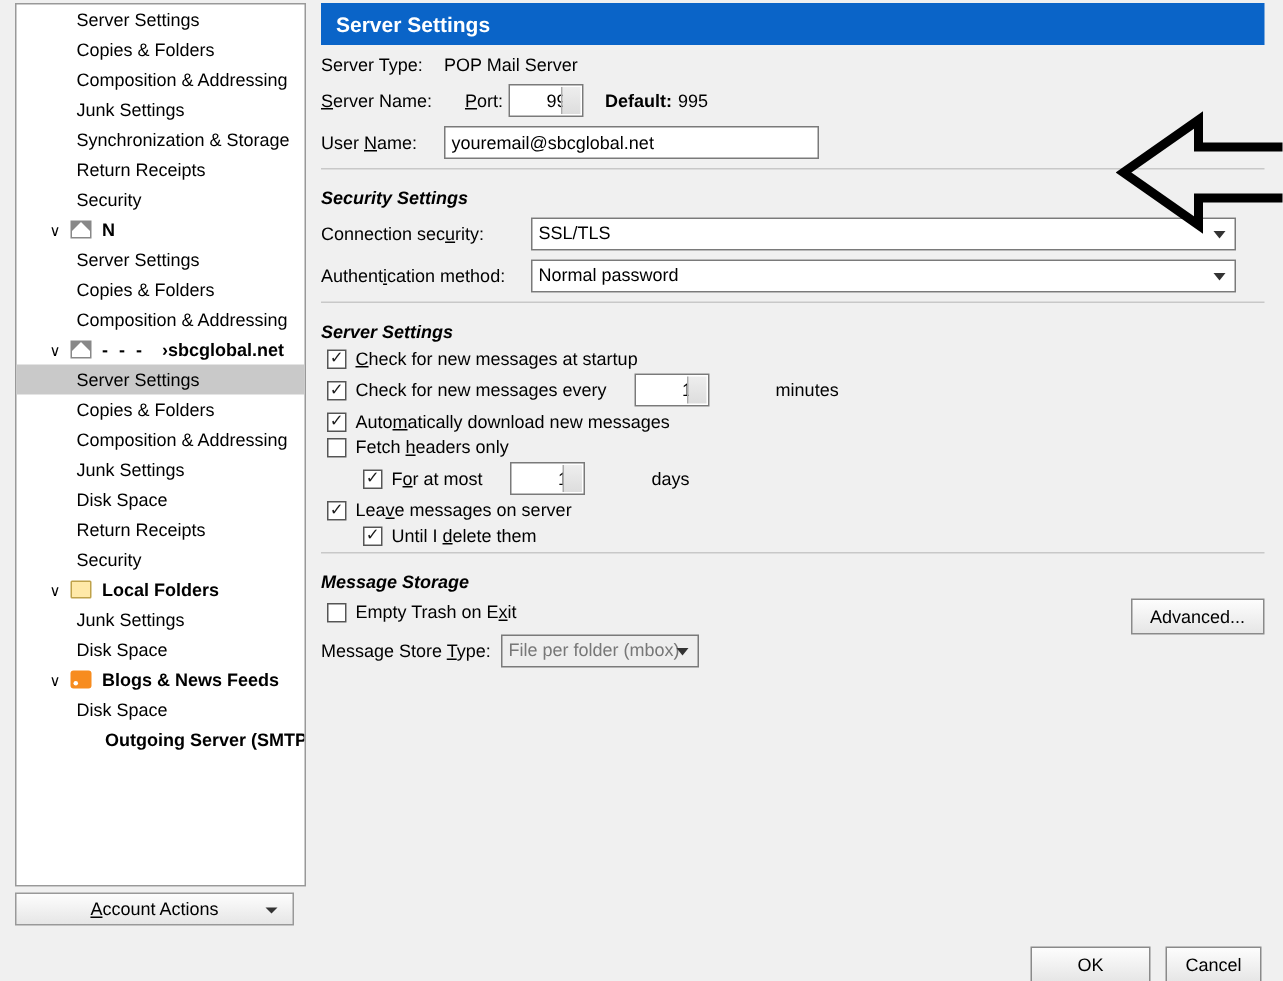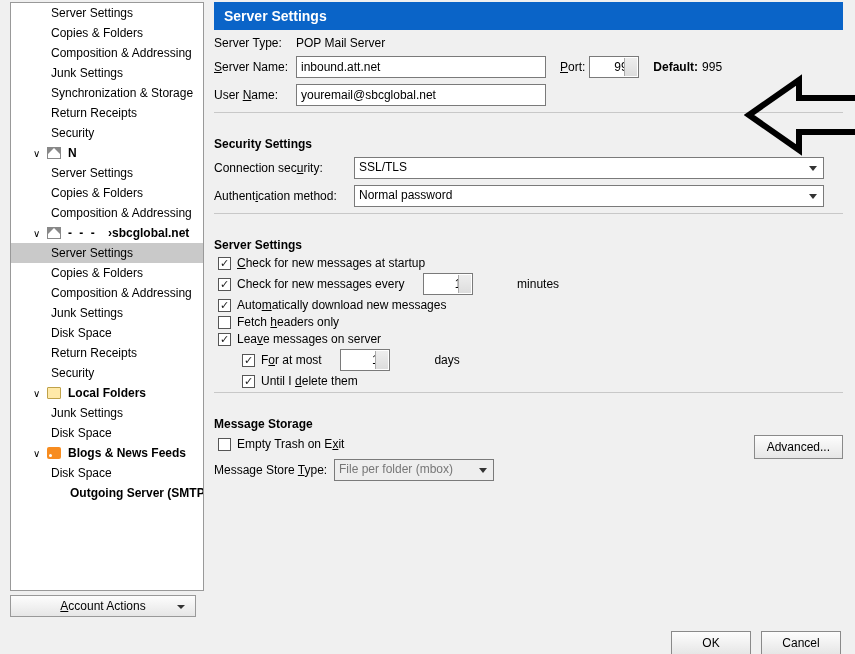--- a/index.html
+++ b/index.html
@@ -35,21 +35,21 @@
 .txt { border:1px solid #7a7a7a; background:#fff; height:22px; padding:2px 4px; }
 .num { width:50px; text-align:right; }
 .spinner-wrap { position:relative; display:inline-block; }
 .spinner-wrap::after { content:""; position:absolute; right:2px; top:2px; bottom:2px; width:12px; background:linear-gradient(#eee,#ddd); border-left:1px solid #aaa; }
 .spinner-wrap .arr-up, .spinner-wrap .arr-dn { position:absolute; right:5px; width:0; height:0; border-left:3px solid transparent; border-right:3px solid transparent; }
 .spinner-wrap .arr-up { top:4px; border-bottom:3px solid #444; }
 .spinner-wrap .arr-dn { bottom:4px; border-top:3px solid #444; }
 .sel { border:1px solid #7a7a7a; background:#fff; height:22px; padding:2px 4px; position:relative; }
 .sel::after { content:""; position:absolute; right:6px; top:8px; border-left:4px solid transparent; border-right:4px solid transparent; border-top:5px solid #333; }
 .sel.disabled { background:#eee; color:#777; }
-.section-head { font-weight:bold; margin:24px 0 4px 0; }
+.section-head { font-weight:bold; margin:12px 0 4px 0;font-style:italic; }
 .hr { border:none; border-top:1px solid #c8c8c8; margin:4px 0 8px 0; }
 .chk-row { display:flex; align-items:center; gap:6px; margin:3px 0 3px 4px; }
 .chk-row.indent { margin-left:28px; }
 .chk { width:13px; height:13px; border:1px solid #555; background:#fff; display:inline-flex; align-items:center; justify-content:center; }
 .chk.checked::after { content:"✓"; font-size:11px; line-height:10px; color:#1a1a1a; }
 .u { text-decoration:underline; }
 .btn { background:linear-gradient(#fdfdfd,#e6e6e6); border:1px solid #8a8a8a; height:24px; padding:4px 12px; }
 .btn-row { display:flex; gap:10px; justify-content:flex-end; margin:14px 14px 0 0; }
 .port-lbl { margin-left:14px; margin-right:4px; }
 .def-lbl { margin-left:14px; margin-right:4px;font-weight:bold; }
@@ -115,21 +115,20 @@
 
   <div class="right-pane">
     <div class="title-bar">Server Settings</div>
 
     <div class="row">
       <label>Server Type:</label>
       <span>POP Mail Server</span>
     </div>
     <div class="row">
       <label><span class="u">S</span>erver Name:</label>
-      <input class="txt" style="width: 250px;" value="inbound.att.net">
       <span class="port-lbl"><span class="u">P</span>ort:</span>
       <span class="spinner-wrap"><input class="txt num" value="995" style=""><span class="arr-up"></span><span class="arr-dn"></span></span>
       <span class="def-lbl">Default:</span>
       <span>995</span>
     </div>
     <div class="row">
       <label>User <span class="u">N</span>ame:</label>
       <input class="txt" style="width: 250px;" value="youremail@sbcglobal.net">
     </div>
 
@@ -152,48 +151,48 @@
       </div>
     <div class="chk-row"><span class="chk checked"></span><span>Check for new messages every</span>&nbsp;&nbsp;<span class="spinner-wrap"><input class="txt num" value="10" style=""><span class="arr-up"></span><span class="arr-dn"></span></span><span class="mins">minutes</span></div>
     <div class="chk-row">
         <span class="chk checked"></span>
         <span>Auto<span class="u">m</span>atically download new messages</span>
       </div>
     <div class="chk-row">
         <span class="chk"></span>
         <span>Fetch <span class="u">h</span>eaders only</span>
       </div>
+    <div class="chk-row indent"><span class="chk checked"></span><span>F<span class="u">o</span>r at most</span>&nbsp;&nbsp;<span class="spinner-wrap"><input class="txt num" value="14" style=""><span class="arr-up"></span><span class="arr-dn"></span></span><span class="mins">days</span></div>
     <div class="chk-row">
         <span class="chk checked"></span>
         <span>Lea<span class="u">v</span>e messages on server</span>
       </div>
-    <div class="chk-row indent"><span class="chk checked"></span><span>F<span class="u">o</span>r at most</span>&nbsp;&nbsp;<span class="spinner-wrap"><input class="txt num" value="14" style=""><span class="arr-up"></span><span class="arr-dn"></span></span><span class="mins">days</span></div>
     <div class="chk-row indent">
         <span class="chk checked"></span>
         <span>Until I <span class="u">d</span>elete them</span>
       </div>
 
     <hr class="hr">
     <div class="section-head">Message Storage</div>
     <div class="adv-wrap">
         <button class="btn">Advanced...</button>
       </div>
     <div class="chk-row" style="margin-top:-30px">
         <span class="chk"></span>
         <span>Empty Trash on E<span class="u">x</span>it</span>
       </div>
     <div class="row row-wide" style="margin-top:8px">
       <label style="width:120px">Message Store <span class="u">T</span>ype:</label>
-      <div class="sel disabled" style="width:160px">File per folder (mbox)</div>
+      <div class="sel disabled" style="width:132px">File per folder (mbox)</div>
     </div>
 
     <svg class="arrow-svg" viewBox="0 0 160 90">
       <path d="M 5 45 L 55 10 L 55 28 L 140 28 L 140 62 L 55 62 L 55 80 Z" fill="none" stroke="#000" stroke-width="6" stroke-linejoin="miter"></path>
     </svg>
   </div>
 </div>
 
 <div class="account-actions"><span class="acc-underline">A</span><span>ccount Actions</span></div>
 
 <div class="btn-row">
   <button class="btn" style="width:80px">OK</button>
-  <button class="btn" style="width:80px">Cancel</button>
+  <button class="btn" style="width:64px">Cancel</button>
 </div>
 
 </body></html>

